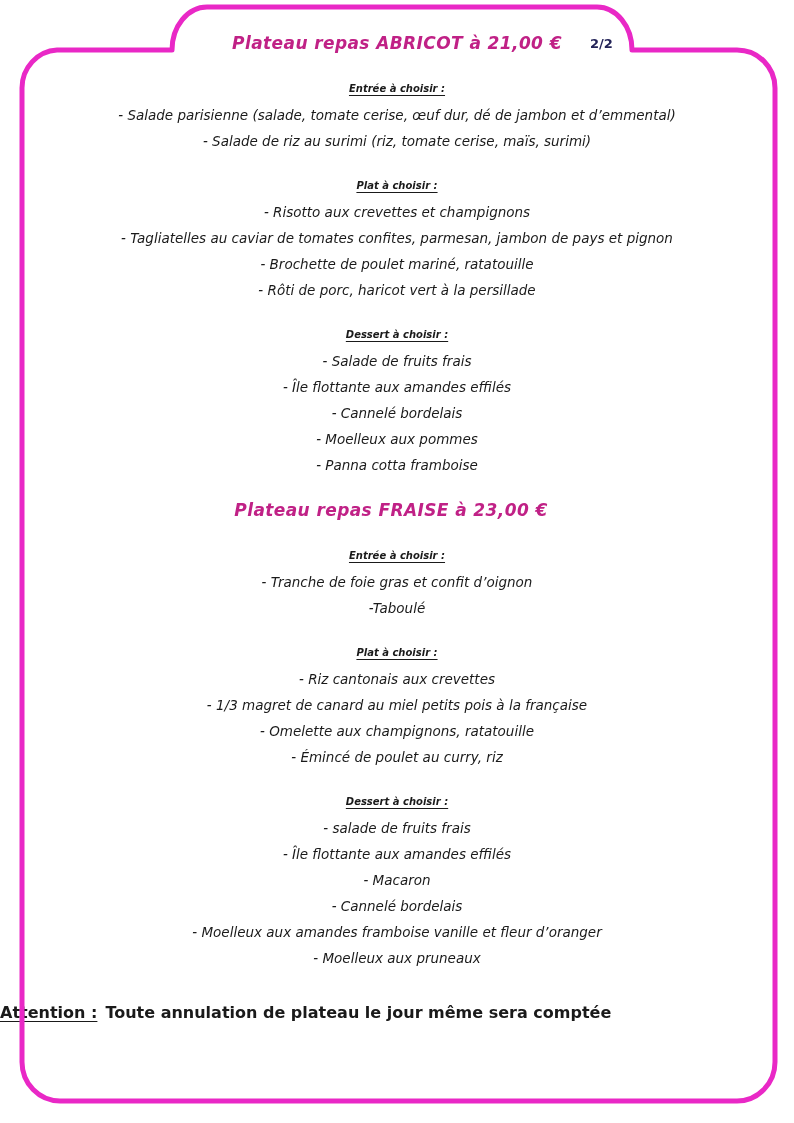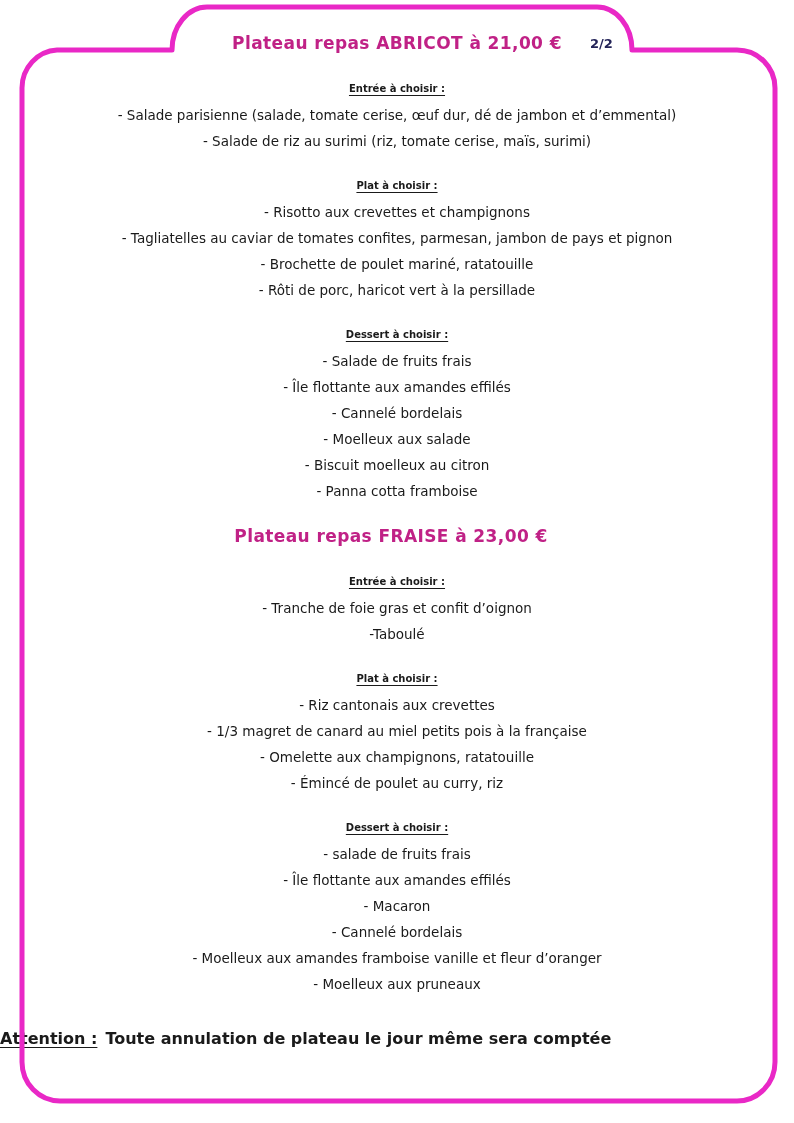--- a/index.html
+++ b/index.html
@@ -5,21 +5,21 @@
   html,body{margin:0;padding:0;background:#fff;}
   .page{
     position:relative;
     width:794px;height:1123px;
     background:var(--bg,#fff);
     font-family:"DejaVu Sans",sans-serif;
     color:var(--text-color,#1a1a1a);
     overflow:hidden;
   }
   .frame{position:absolute;left:0;top:0;pointer-events:none;}
-  .content{position:relative;padding-top:30px;text-align:center;}
+  .content{position:relative;padding-top:30px;text-align:center;font-style:italic;}
   .menu-title{
     font-size:17px;font-weight:bold;line-height:26px;
     color:var(--title-color,#c02186);
     letter-spacing:.4px;
   }
   .menu-title.first{margin:0 0 20px 0;}
   .menu-title.second{margin:10px 12px 20px 0;}
   .section{margin-bottom:19px;}
   .section-heading{
     font-size:10px;font-weight:bold;line-height:26px;
@@ -74,22 +74,21 @@
         <div class="menu-item">- Risotto aux crevettes et champignons</div>
         <div class="menu-item">- Tagliatelles au caviar de tomates confites, parmesan, jambon de pays et pignon</div>
         <div class="menu-item">- Brochette de poulet mariné, ratatouille</div>
         <div class="menu-item">- Rôti de porc, haricot vert à la persillade</div>
       </div>
       <div class="section">
         <div class="section-heading">Dessert à choisir :</div>
         <div class="menu-item">- Salade de fruits frais</div>
         <div class="menu-item">- Île flottante aux amandes effilés</div>
         <div class="menu-item">- Cannelé bordelais</div>
-        <div class="menu-item">- Moelleux aux salade</div>
-        <div class="menu-item">- Biscuit moelleux au citron</div>
+        <div class="menu-item">- Moelleux aux pommes</div>
         <div class="menu-item">- Panna cotta framboise</div>
       </div>
       <div class="menu-title second">Plateau repas FRAISE à 23,00 €</div>
       <div class="section">
         <div class="section-heading">Entrée à choisir :</div>
         <div class="menu-item">- Tranche de foie gras et confit d’oignon</div>
         <div class="menu-item">-Taboulé</div>
       </div>
       <div class="section">
         <div class="section-heading">Plat à choisir :</div>

